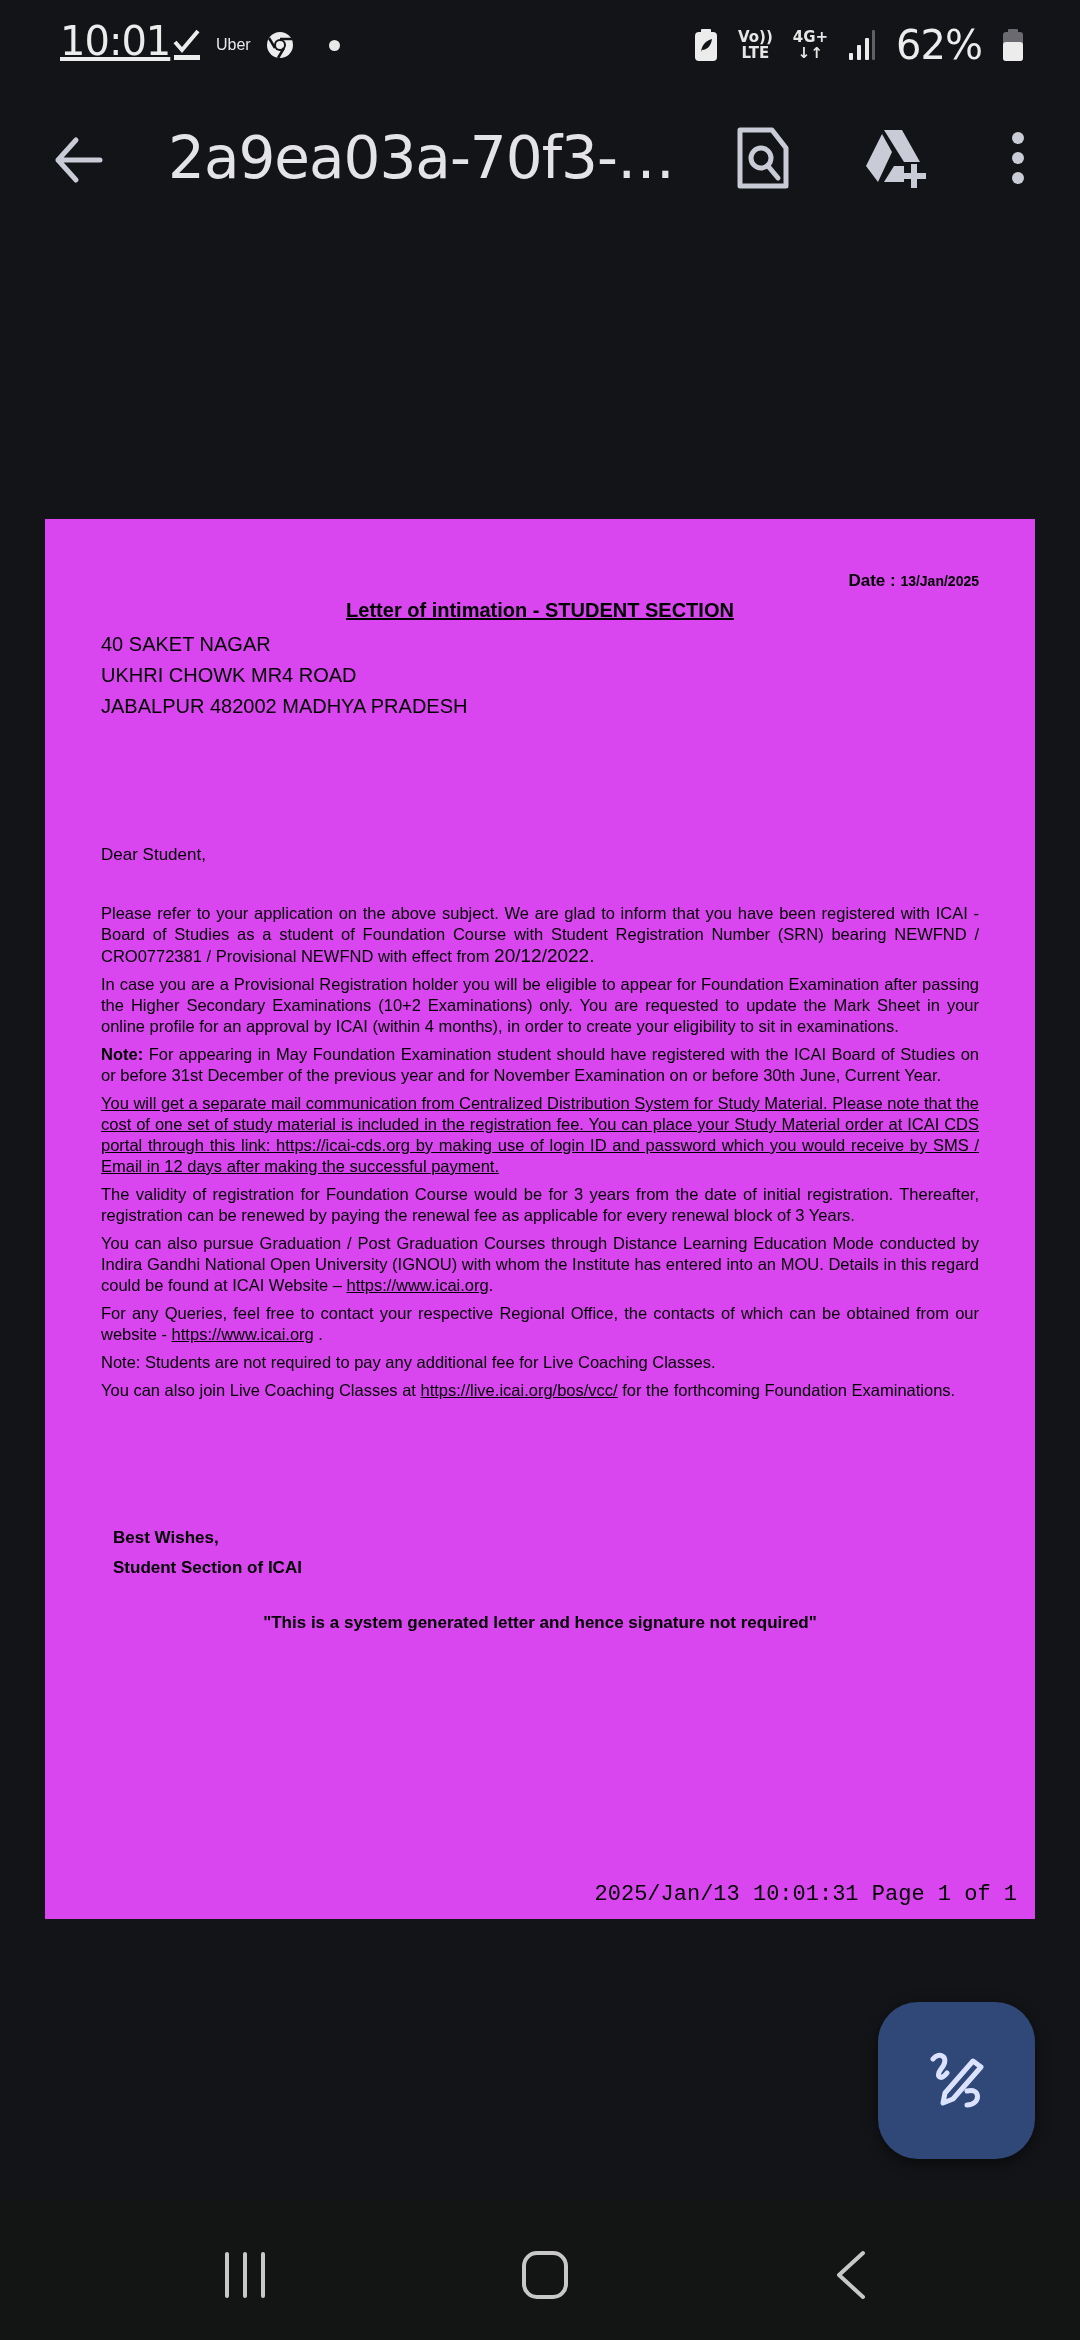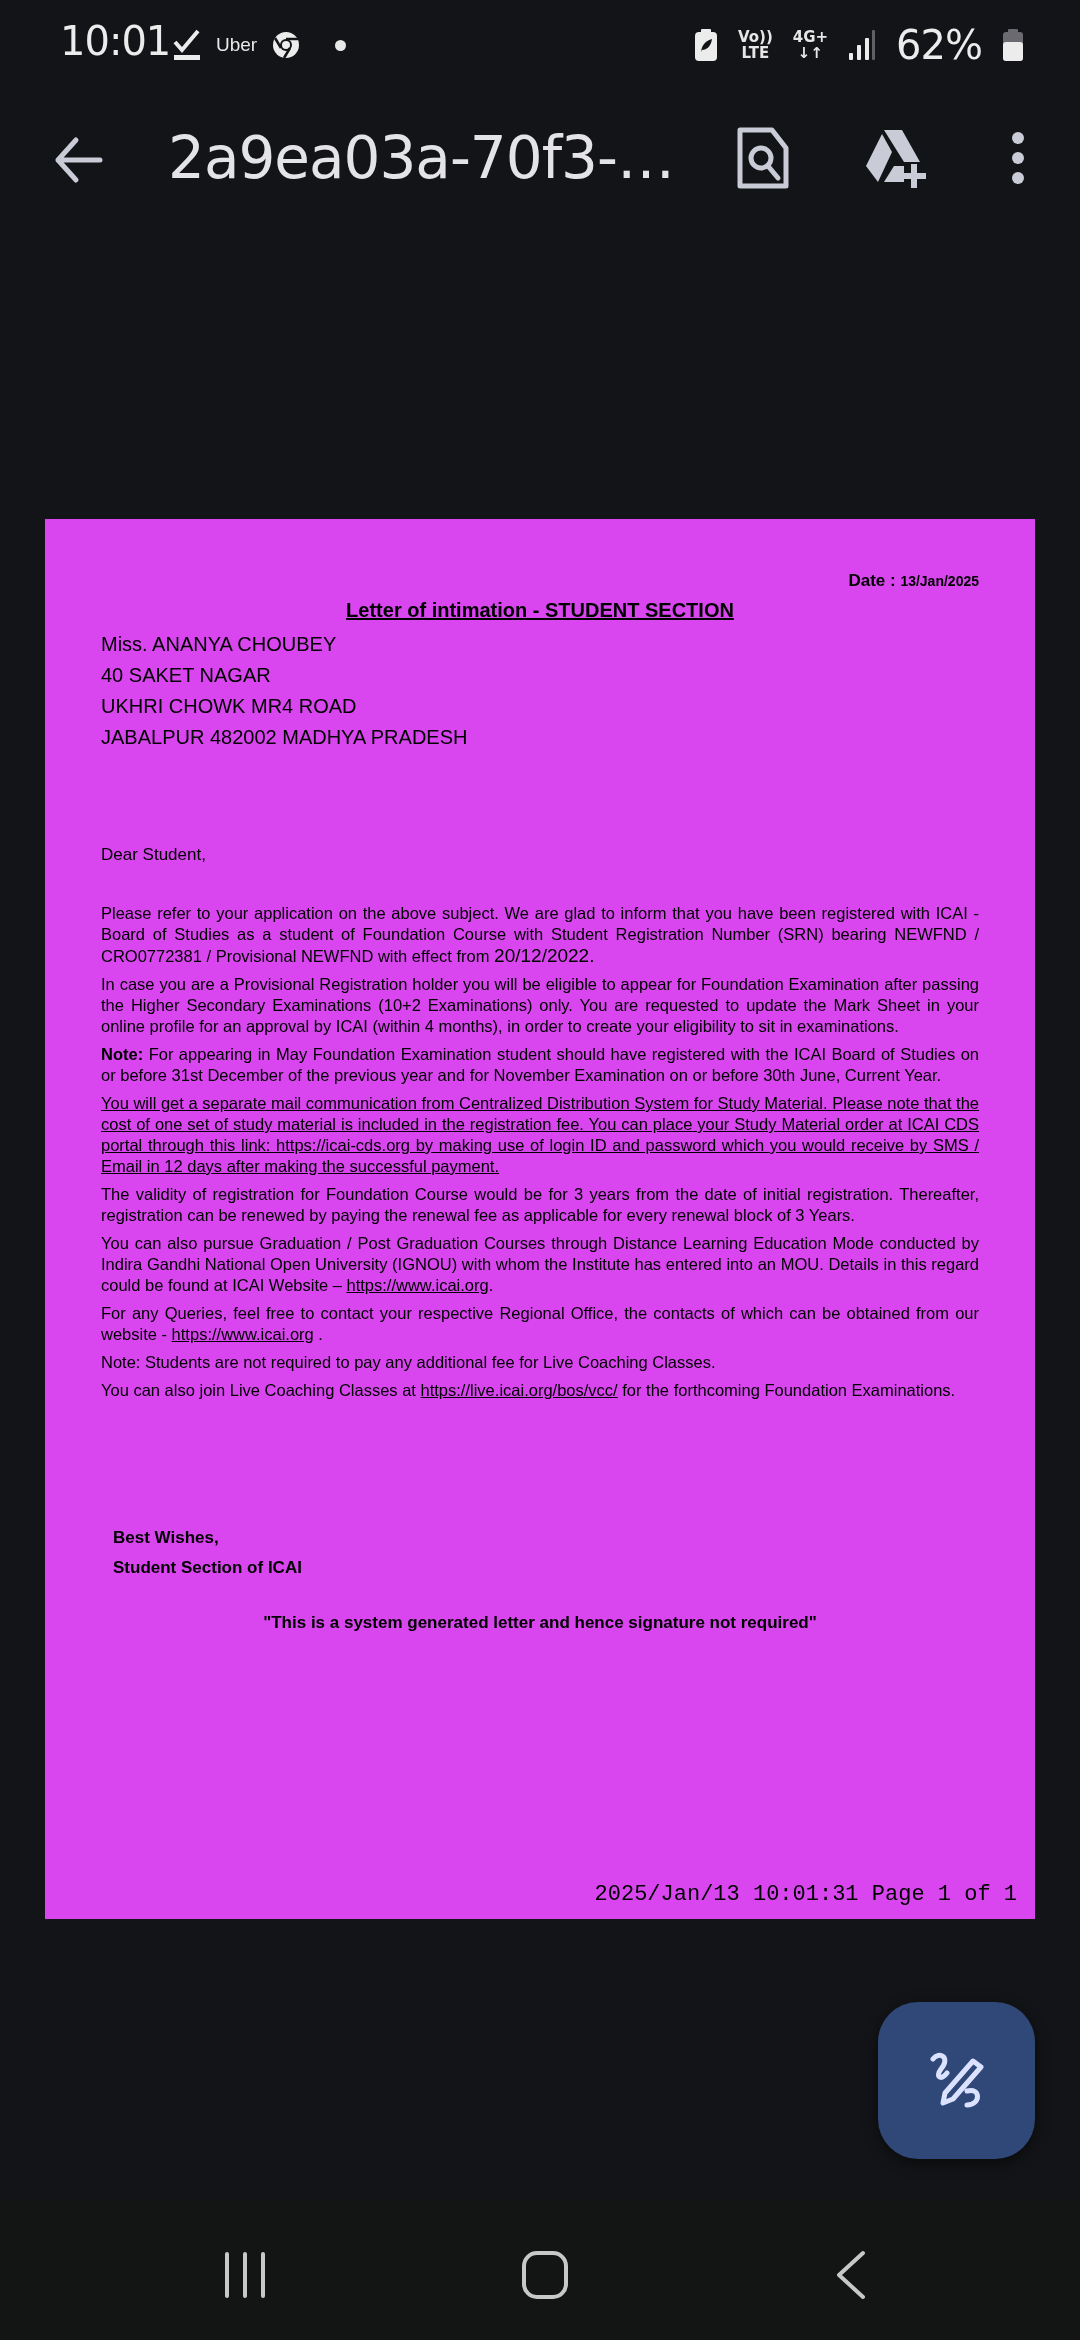--- a/index.html
+++ b/index.html
@@ -2,23 +2,23 @@
 <html><head>
   <meta charset="utf-8">
   <style>
     html, body { margin: 0; padding: 0; }
     body {
       width: 1080px; height: 2340px; background: #131417; overflow: hidden;
       position: relative; font-family: "Liberation Sans", sans-serif; color: #e6e6ea;
     }
     
     .statusbar { position: absolute; left: 0; top: 0; width: 1080px; height: 88px; }
-    .sb-time { position: absolute; left: 60px; top: 18px; font-family: "DejaVu Sans", sans-serif; font-size: 40px; color: #ececec; letter-spacing: -1px; }
+    .sb-time { position: absolute; left: 60px; top: 18px; font-family: "DejaVu Sans", sans-serif; font-size: 40px; color: #ececec; letter-spacing: -1px; text-decoration: underline; }
     .sb-left-icons { position: absolute; left: 172px; top: 28px; display: flex; align-items: center; gap: 14px; }
-    .sb-uber { font-size: 19px; color: #e8e8e8; }
+    .sb-uber { font-size: 16px; color: #e8e8e8; }
     .sb-dot { width: 11px; height: 11px; border-radius: 50%; background: #e8e8e8; margin-left: 20px; }
     .sb-right { position: absolute; right: 56px; top: 22px; display: flex; align-items: center; gap: 20px; }
     .sb-stack { display: flex; flex-direction: column; align-items: center; font-family: "DejaVu Sans", sans-serif; font-size: 15px; font-weight: bold; line-height: 16px; color: #e6e6e6; }
     .sb-pct { font-family: "DejaVu Sans", sans-serif; font-size: 40px; color: #ececec; letter-spacing: -1px; }
 
     
     .appbar { position: absolute; left: 0; top: 110px; width: 1080px; height: 100px; }
     .back-btn { position: absolute; left: 50px; top: 22px; width: 56px; height: 56px; }
     .doc-title { position: absolute; left: 168px; top: 14px; font-family: "DejaVu Sans", sans-serif; font-size: 58px; color: #e3e3e8; letter-spacing: -1px; white-space: nowrap; }
     .ab-icon { position: absolute; top: 16px; width: 64px; height: 64px; }
@@ -133,21 +133,20 @@
   </div>
 </div>
 
 <div class="page">
   <div class="abs date-line">
     <span>Date :</span>
     <span class="dv">13/Jan/2025</span>
   </div>
   <div class="abs letter-title">Letter of intimation - STUDENT SECTION</div>
   <div class="abs address">
-    <div>Miss. ANANYA  CHOUBEY</div>
     <div>40 SAKET NAGAR</div>
     <div>UKHRI CHOWK MR4 ROAD</div>
     <div>JABALPUR 482002 MADHYA PRADESH</div>
   </div>
   <div class="abs greeting">Dear Student,</div>
 
   <div class="abs body">
     <p><span>Please refer to your application on the above subject. We are glad to inform that you have been registered with ICAI - Board of Studies as a student of Foundation Course with Student Registration Number (SRN) bearing NEWFND / CRO0772381 / Provisional NEWFND with effect from </span><span class="big">20/12/2022.</span></p>
     <p>In case you are a Provisional Registration holder you will be eligible to appear for Foundation Examination after passing the Higher Secondary Examinations (10+2 Examinations) only. You are requested to update the Mark Sheet in your online profile for an approval by ICAI (within 4 months), in order to create your eligibility to sit in examinations.</p>
     <p><b>Note:</b><span> For appearing in May Foundation Examination student should have registered with the ICAI Board of Studies on or before 31st December of the previous year and for November Examination on or before 30th June, Current Year.</span></p>

